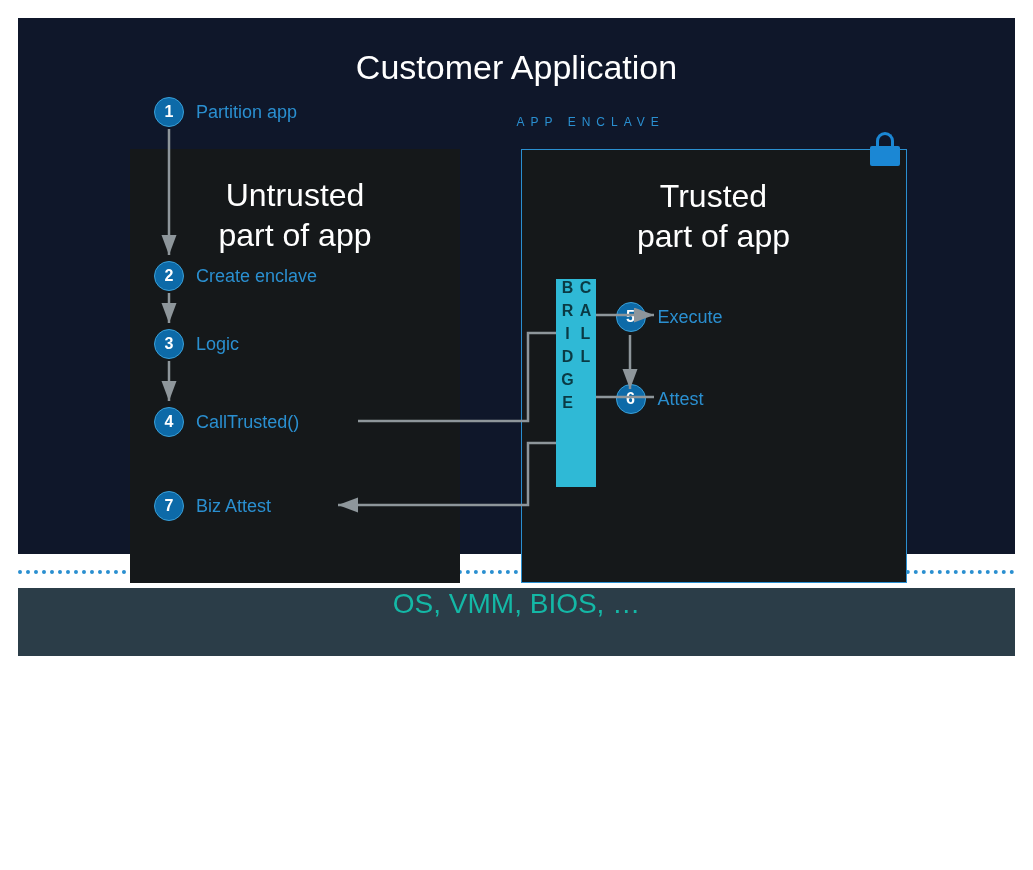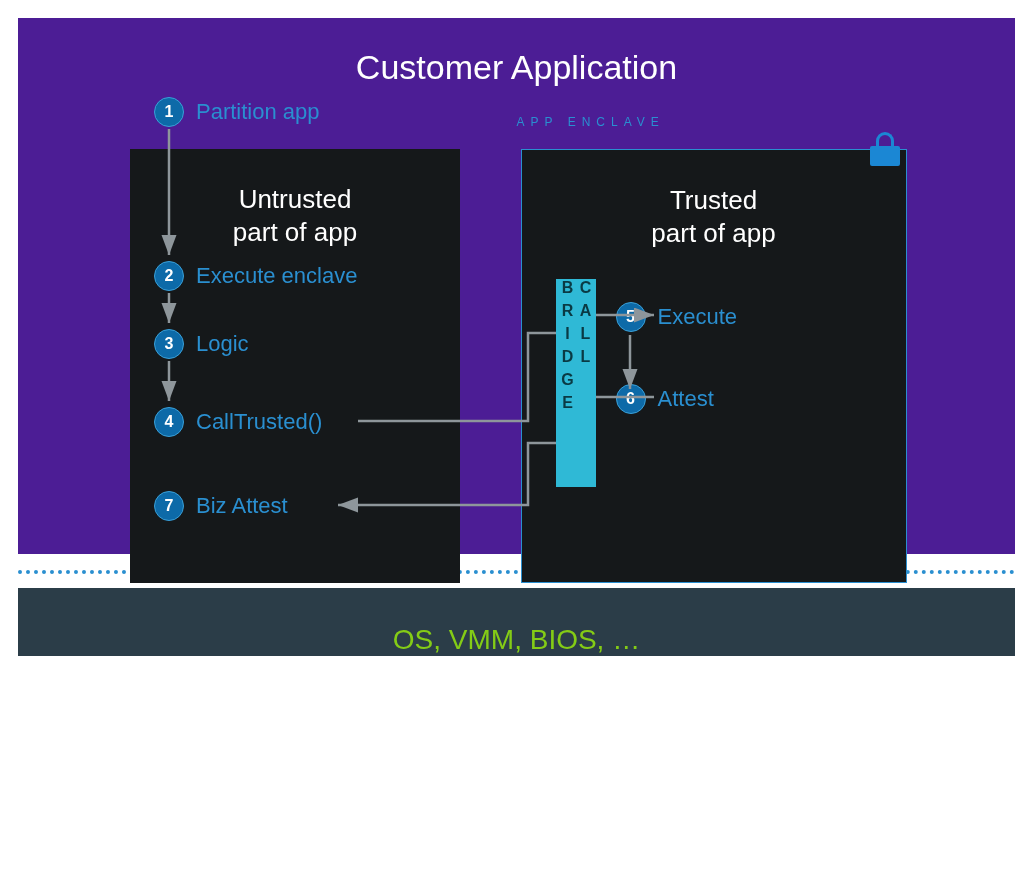--- a/index.html
+++ b/index.html
@@ -7,21 +7,21 @@
     font-family: "Segoe UI", Arial, sans-serif;
     background: #ffffff;
     width: 1033px;
     height: 870px;
     padding: 18px 18px 0 18px;
   }
   .outer {
     width: 100%;
   }
   .app-panel {
-    background: #4c1d95;
+    background: #0f172a;
     padding: 30px 40px 48px 40px;
     position: relative;
     height: 536px;
   }
   .app-title {
     color: #ffffff;
     font-size: 34px;
     font-weight: 400;
     text-align: center;
     margin-bottom: 6px;
@@ -53,40 +53,40 @@
     color: #fff;
     display: flex;
     align-items: center;
     justify-content: center;
     font-size: 16px;
     font-weight: 600;
     flex: 0 0 30px;
   }
   .step-label {
     color: #2a8fd0;
-    font-size: 22px;
+    font-size: 18px;
     font-weight: 400;
   }
   .box {
     background: #15181a;
     position: absolute;
   }
   .untrusted-box {
     left: 72px;
     top: 56px;
     width: 330px;
     height: 434px;
   }
   .box-title {
     color: #ffffff;
-    font-size: 26px;
+    font-size: 32px;
     font-weight: 400;
     text-align: center;
     line-height: 1.25;
-    padding-top: 34px;
+    padding-top: 26px;
   }
   .enclave-wrap {
     position: absolute;
     left: 4px;
     top: 56px;
     width: 386px;
     height: 434px;
     border: 1px solid #2a8fd0;
     background: #15181a;
   }
@@ -149,24 +149,24 @@
     left: 0; top: 0;
     pointer-events: none;
   }
   .dots {
     height: 2px;
     border-top: 4px dotted #2a8fd0;
     margin: 16px 0 14px 0;
   }
   .bar {
     background: #2b3d48;
-    color: #84cc16;
+    color: #14b8a6;
     height: 68px;
     display: flex;
-    align-items: flex-end;
+    align-items: flex-start;
     justify-content: center;
     font-size: 28px;
     margin-bottom: 28px;
     position: relative;
   }
   .bar .lock-slot {
     position: absolute;
     right: 0; top: 0;
     width: 110px; height: 100%;
     background: #34505e;
@@ -194,21 +194,21 @@
 
         <div class="box untrusted-box">
           <div class="box-title">
             <span>Untrusted</span><br>
             <span>part of app</span>
           </div>
         </div>
 
         <div class="step-line" style="left:96px; top:168px;">
           <div class="badge">2</div>
-          <div class="step-label">Execute enclave</div>
+          <div class="step-label">Create enclave</div>
         </div>
 
         <div class="step-line" style="left:96px; top:236px;">
           <div class="badge">3</div>
           <div class="step-label">Logic</div>
         </div>
 
         <div class="step-line" style="left:96px; top:314px;">
           <div class="badge">4</div>
           <div class="step-label">CallTrusted()</div>

